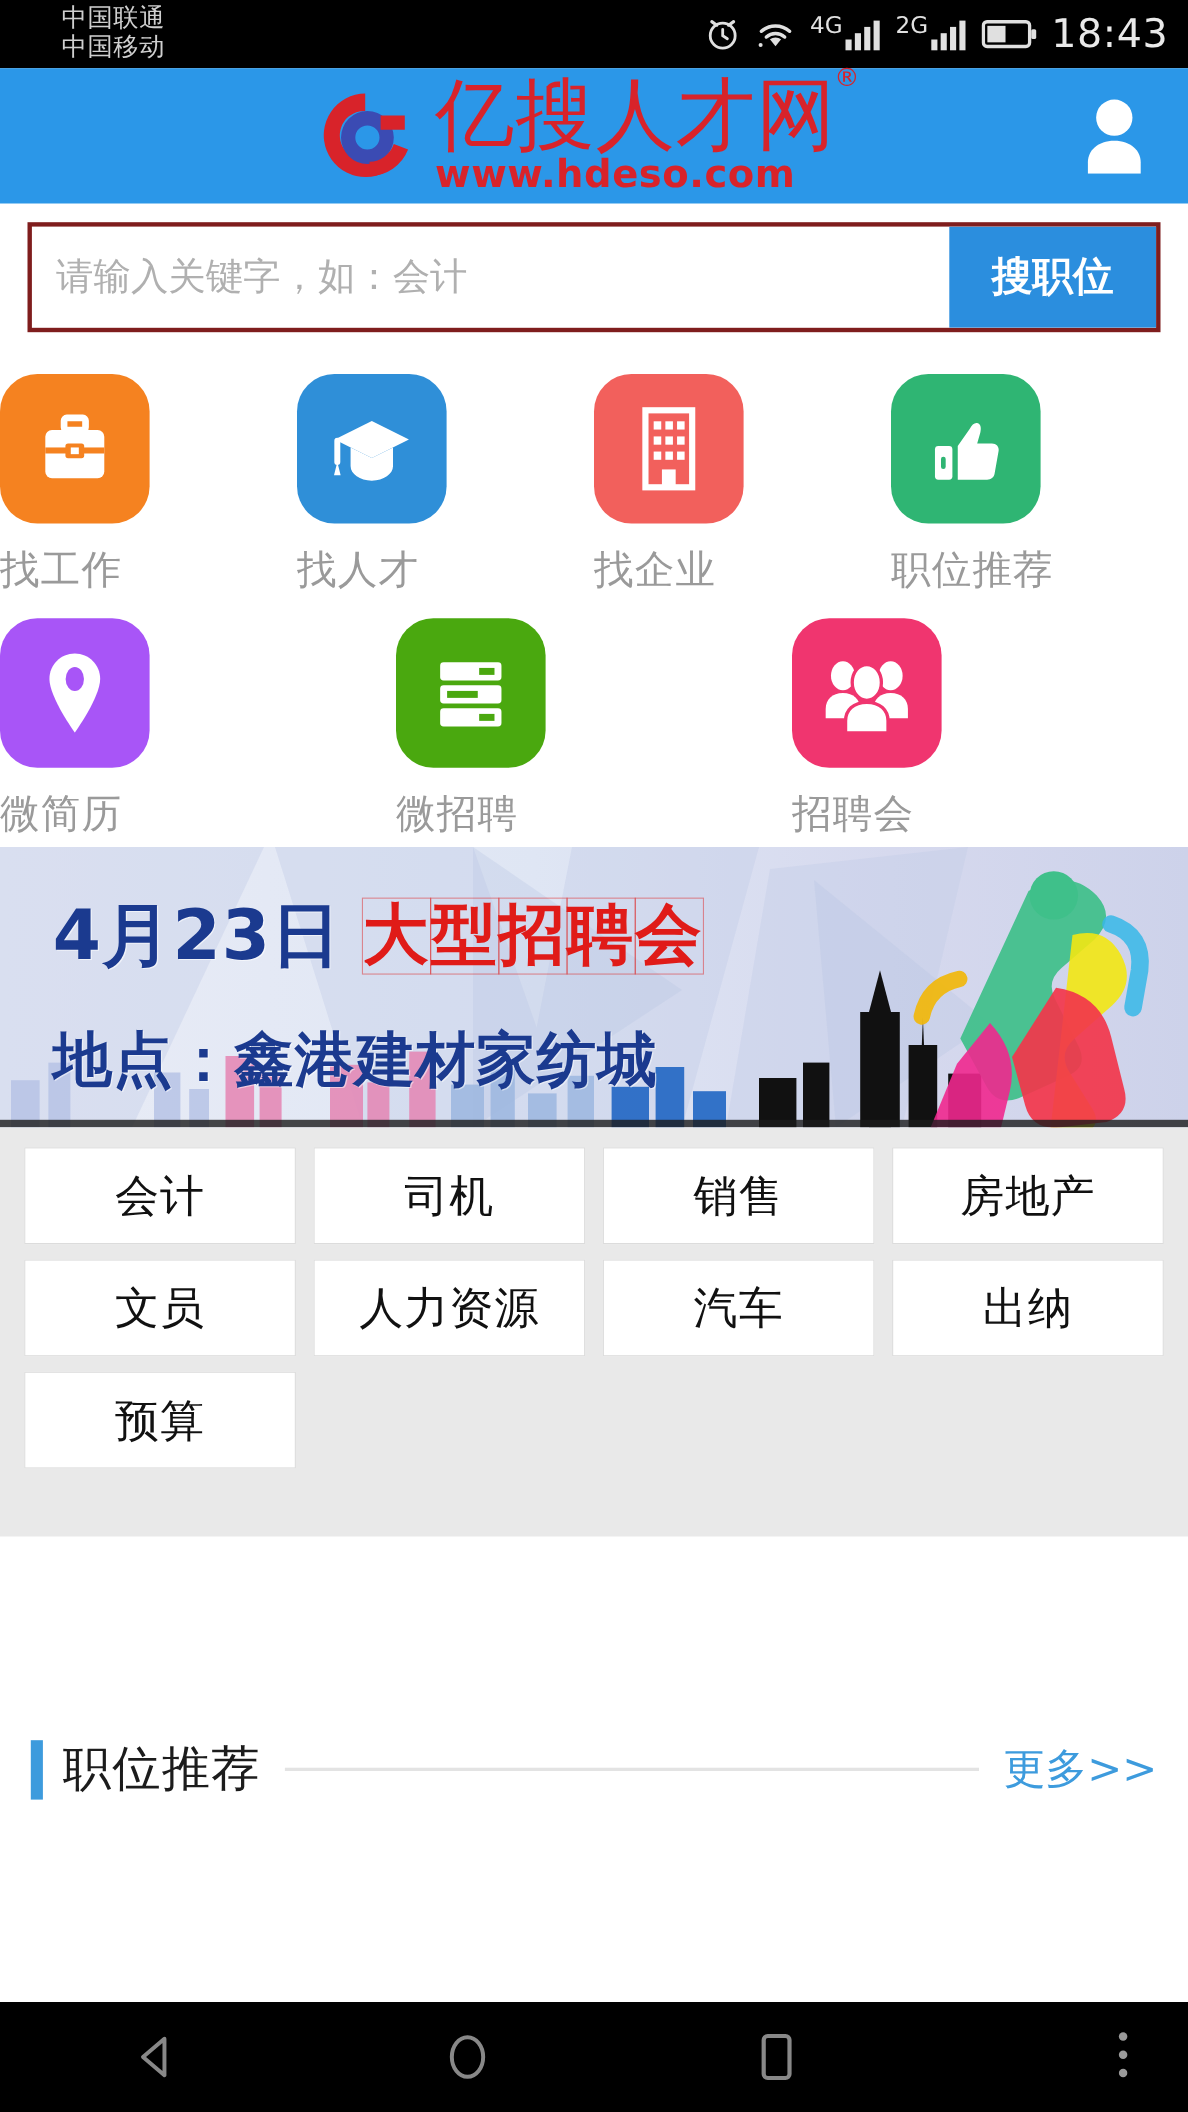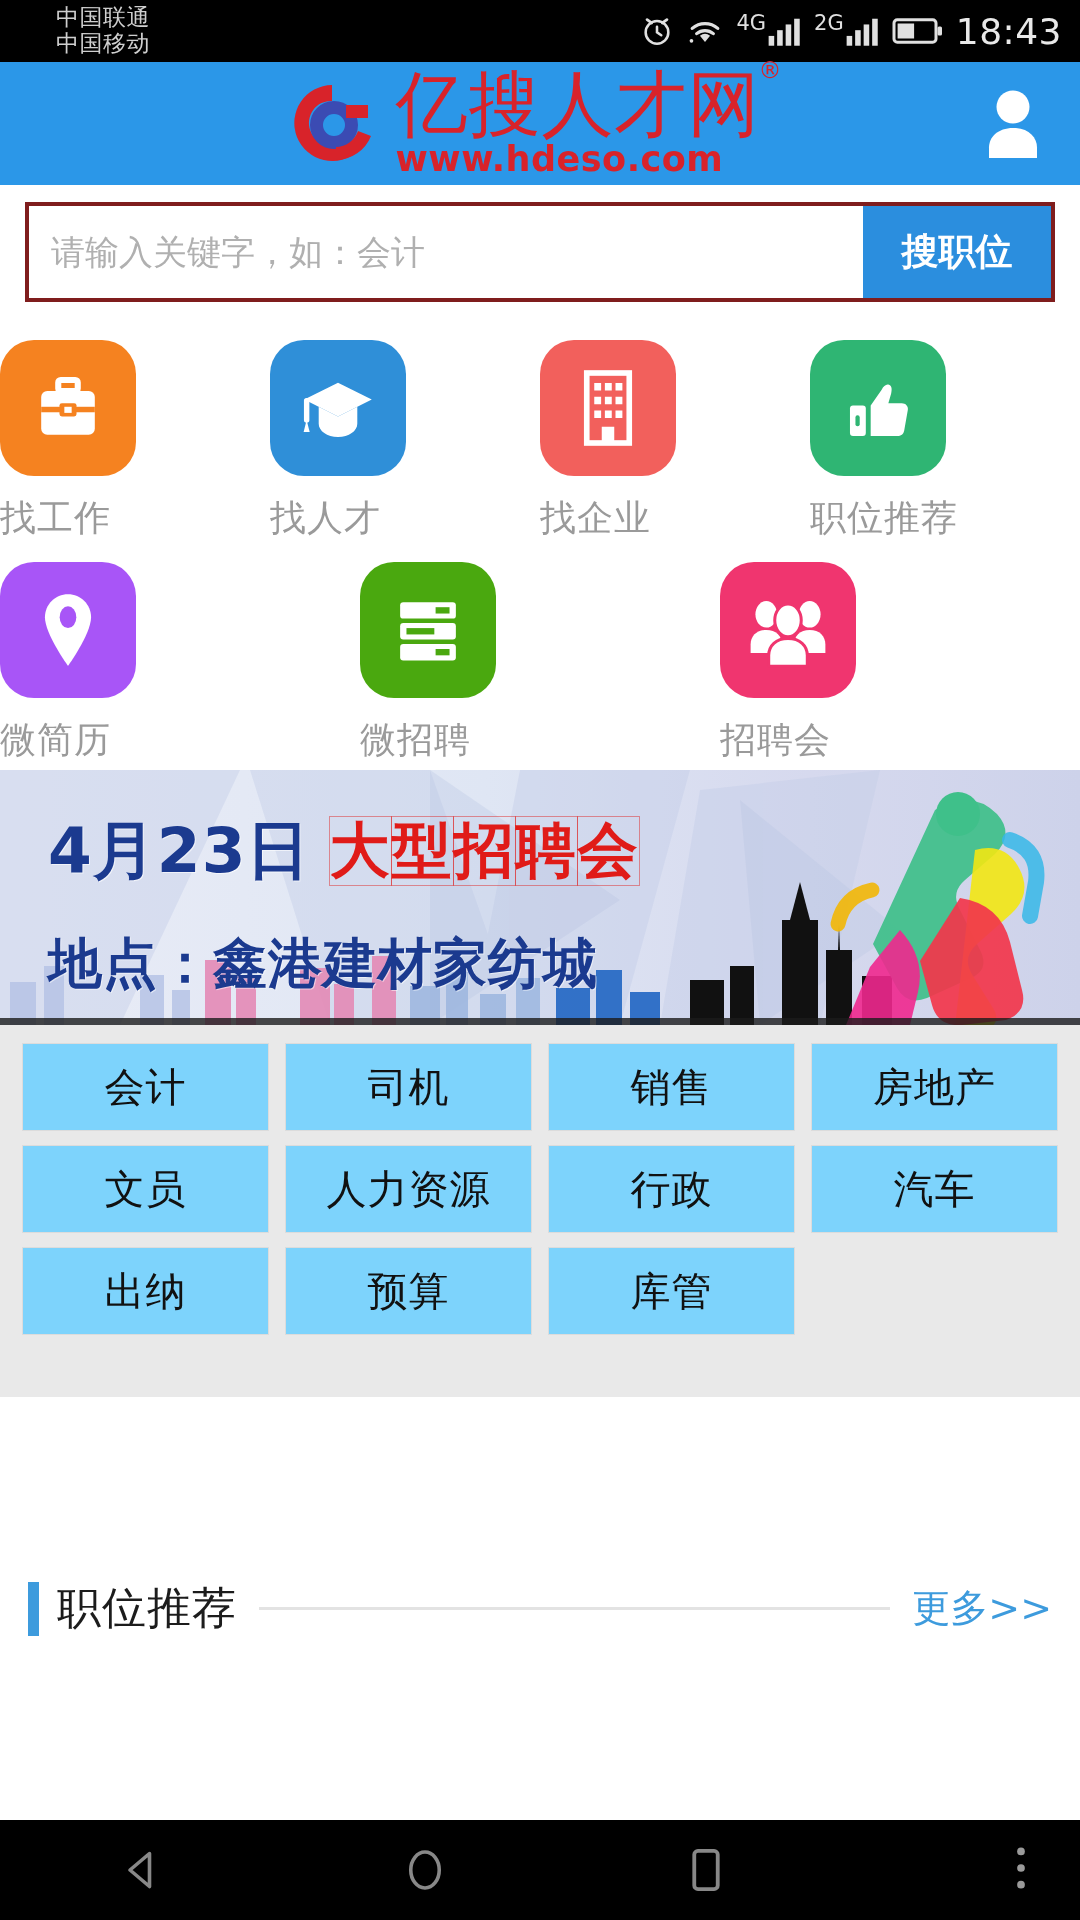--- a/index.html
+++ b/index.html
@@ -102,21 +102,21 @@
     text-shadow:1px 1px 0 rgba(255,255,255,.5);
   }
 
   
   .tags-wrap { flex:0 0 372px; background:#e9e9e9; padding:18px 14px 0; }
   .tags-grid { display:flex; flex-wrap:wrap; }
   .tag {
     width:25%; height:102px; padding:0 8px 14px 8px; box-sizing:border-box; cursor:pointer;
   }
   .tag-inner {
-    width:100%; height:100%; background:#7dd3fc; border:1px solid #dcdcdc;
+    width:100%; height:100%; background:#ffffff; border:1px solid #dcdcdc;
     display:flex; align-items:center; justify-content:center;
     font-size:40px; color:#111; letter-spacing:1px;
   }
   .tag.empty { pointer-events:none; }
   .tag.empty .tag-inner { background:transparent; border:none; }
 
   
   .section {
     flex:1 1 auto; background:#fff; display:flex; align-items:center;
     padding:0 28px; position:relative;
@@ -418,33 +418,27 @@
       <div class="tag">
           <div class="tag-inner">房地产</div>
         </div>
       <div class="tag">
           <div class="tag-inner">文员</div>
         </div>
       <div class="tag">
           <div class="tag-inner">人力资源</div>
         </div>
       <div class="tag">
-          <div class="tag-inner">行政</div>
-        </div>
-      <div class="tag">
           <div class="tag-inner">汽车</div>
         </div>
       <div class="tag">
           <div class="tag-inner">出纳</div>
         </div>
       <div class="tag">
           <div class="tag-inner">预算</div>
-        </div>
-      <div class="tag">
-          <div class="tag-inner">库管</div>
         </div>
       <div class="tag empty">
           <div class="tag-inner"></div>
         </div>
     </div>
   </div>
 
   <div class="section">
     <div class="sec-bar"></div>
     <div class="sec-title">职位推荐</div>

